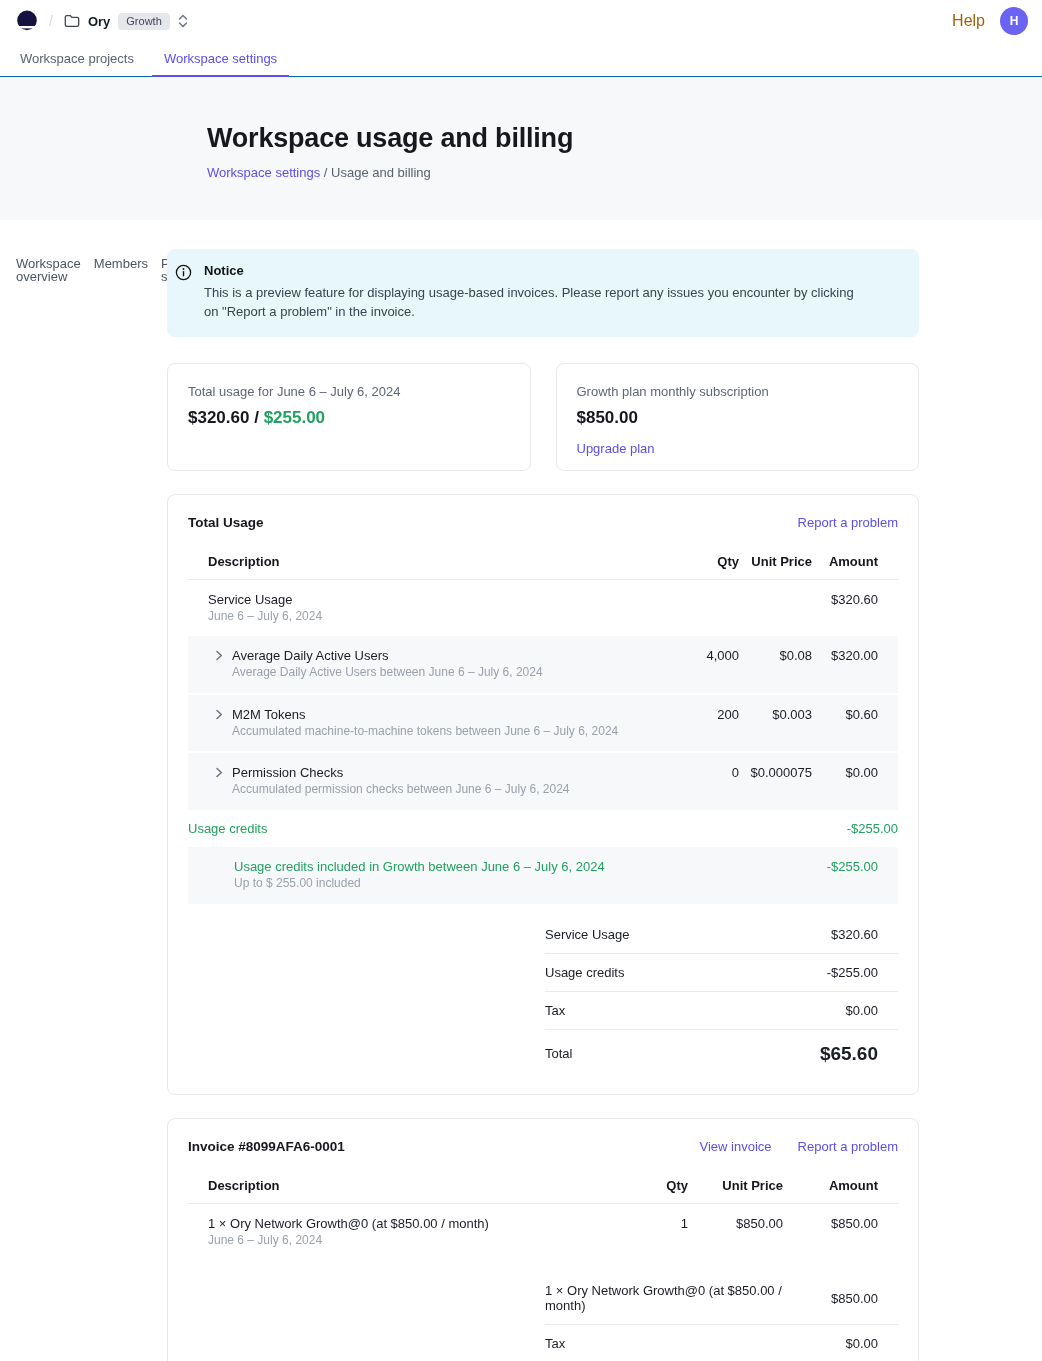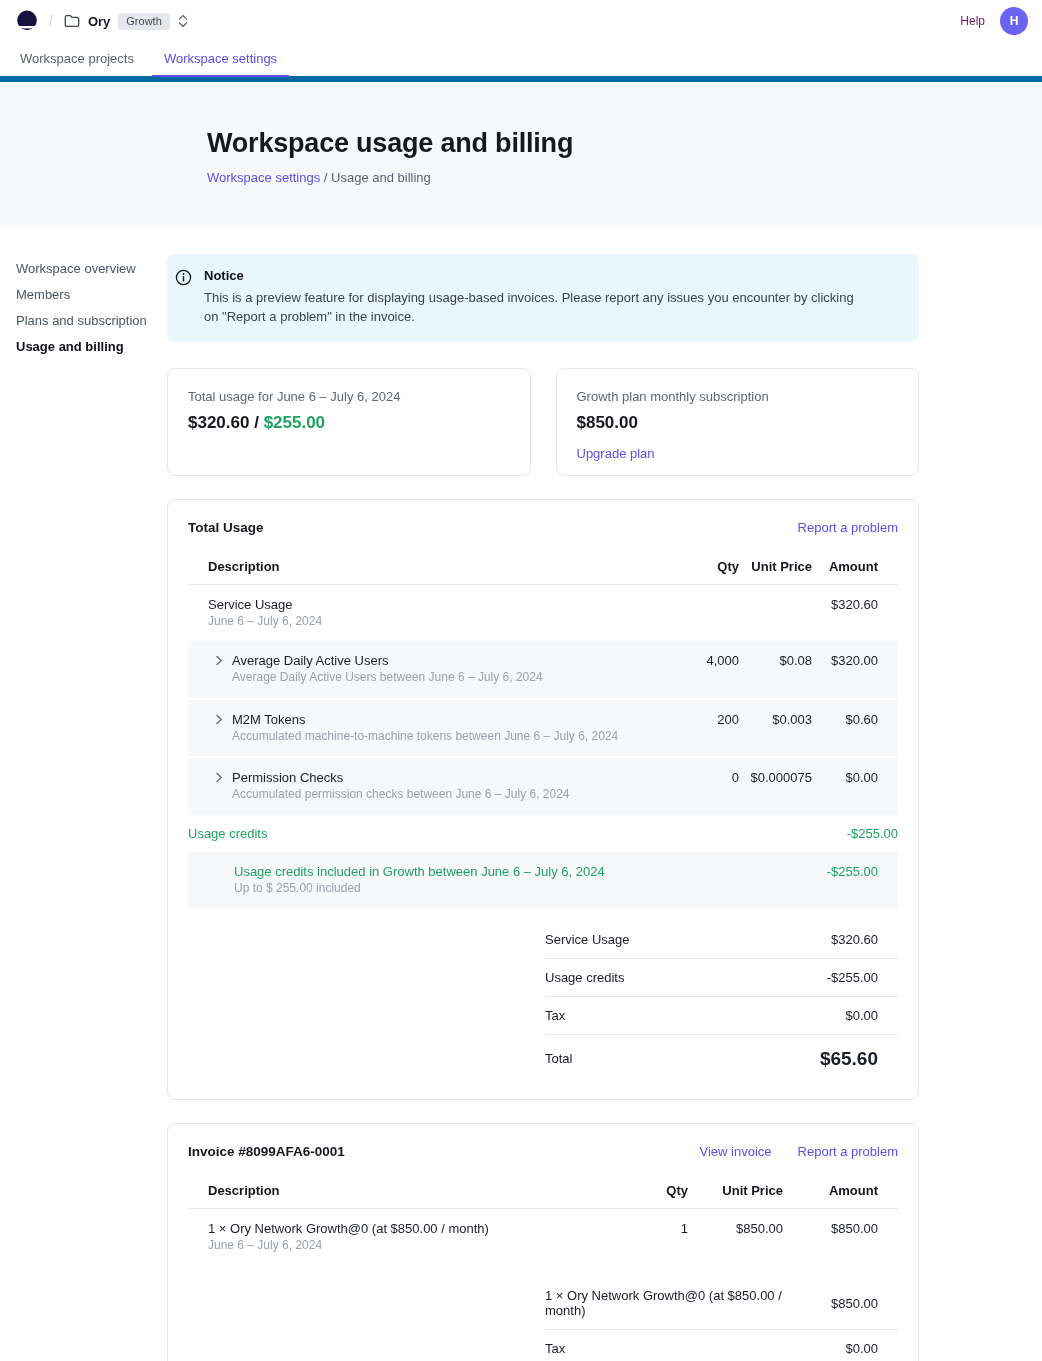--- a/index.html
+++ b/index.html
@@ -13,38 +13,38 @@
 
   
   .topbar { height:42px; display:flex; align-items:center; justify-content:space-between; padding:0 14px 0 16px; background:#fff; }
   .topbar-left { display:flex; align-items:center; gap:11px; }
   .logo { display:flex; align-items:center; cursor:pointer; }
   .path-sep { color:#d3d6dc; font-size:14px; }
   .ws-switcher { display:flex; align-items:center; gap:8px; background:none; border:none; font:inherit; cursor:pointer; }
   .ws-name { font-size:13px; font-weight:600; color:#111827; }
   .badge { background:#e5e7ec; color:#404654; font-size:11px; padding:2.5px 8px; border-radius:4px; font-weight:500; }
   .topbar-right { display:flex; align-items:center; gap:15px; }
-  .help { font-size:12px; color:#701a75; cursor:pointer; }
+  .help { font-size:16px; color:#a16207; cursor:pointer; }
   .avatar { width:28px; height:28px; border-radius:50%; background:#6b63f2; color:#fff; font-size:12px; font-weight:600; display:flex; align-items:center; justify-content:center; cursor:pointer; }
 
   
-  .tabs { display:flex; gap:6px; padding:0 8px; border-bottom:6px solid #0369a1; background:#fff; }
+  .tabs { display:flex; gap:6px; padding:0 8px; border-bottom:1px solid #0369a1; background:#fff; }
   .tab { font-size:13px; color:#5a6270; padding:9px 12px 10px; position:relative; cursor:pointer; }
   .tab.active { color:#5b4fe9; font-weight:500; }
   .tab.active::after { content:""; position:absolute; left:0; right:0; bottom:-1px; height:2px; background:#5b4fe9; }
 
   
   .hero { background:#f7f8fa; padding:46px 0 40px 207px; }
   .hero h1 { font-size:27px; font-weight:700; color:#16181d; letter-spacing:-0.2px; }
   .crumb { margin-top:11px; font-size:13px; color:#5a6270; }
   .crumb a { color:#5b4fe9; cursor:pointer; }
 
   
   .main { display:flex; align-items:flex-start; }
-  .sidenav { width:167px; padding:37px 16px 0; display:flex; flex-direction:column; gap:13px; }
+  .sidenav { width:167px; padding:37px 16px 0; display:flex; flex-direction:row; gap:13px; }
   .nav-item { font-size:13px; color:#4b5563; cursor:pointer; line-height:1; }
   .nav-item.active { color:#0f1116; font-weight:700; }
   .content { width:752px; padding:29px 0 16px; }
 
   
   .notice { background:#e7f7fb; border-radius:8px; padding:14px 8px 15px; display:flex; gap:12px; }
   .info-icon { padding-top:1px; flex:0 0 auto; }
   .notice-title { font-size:13px; font-weight:700; color:#12141a; margin-bottom:6px; }
   .notice-body { font-size:13px; color:#3a4352; line-height:1.45; max-width:660px; }
 

